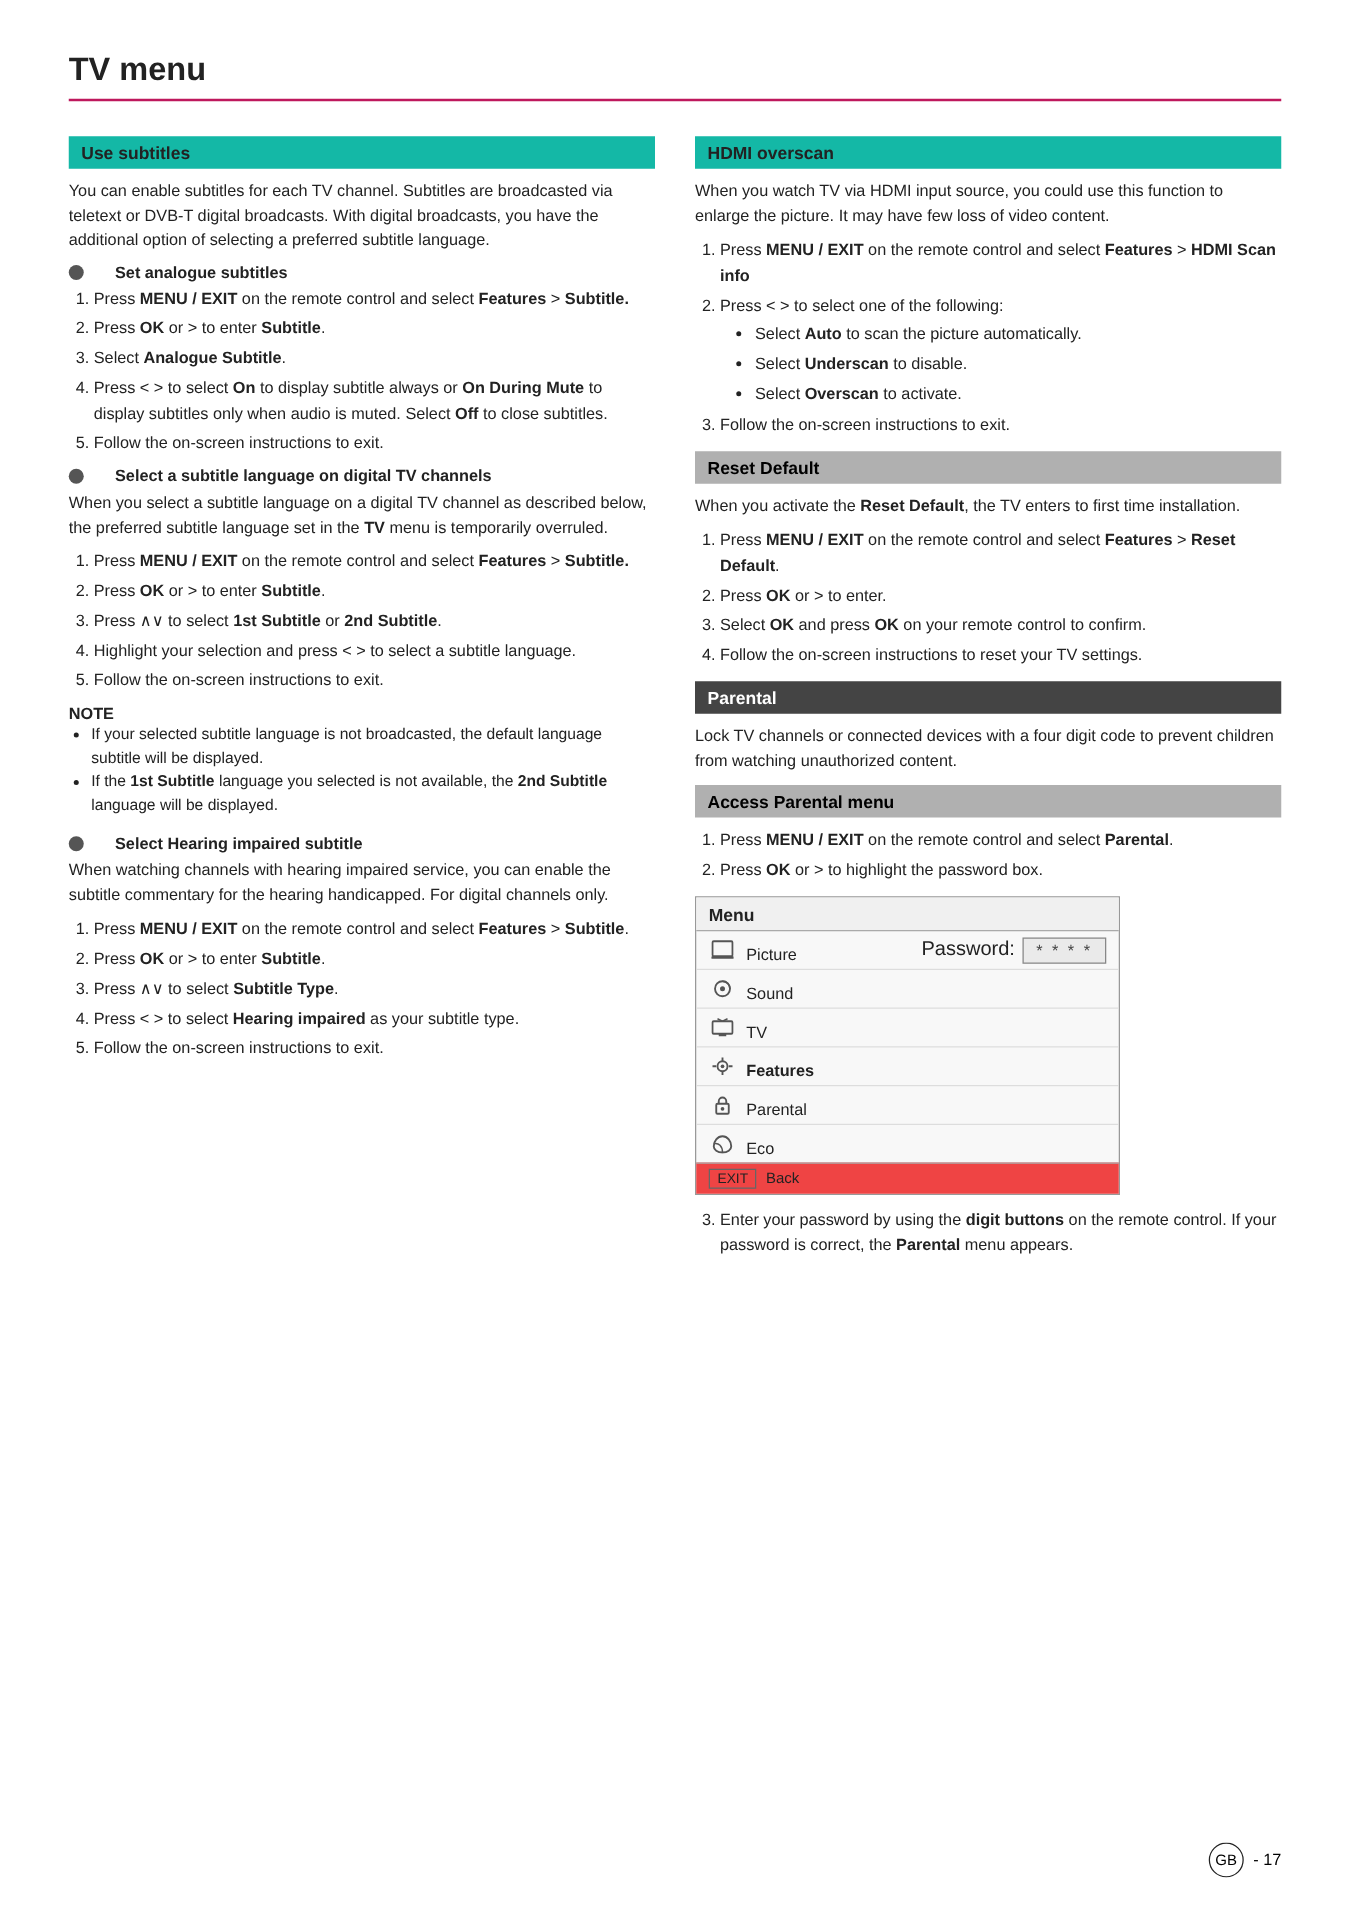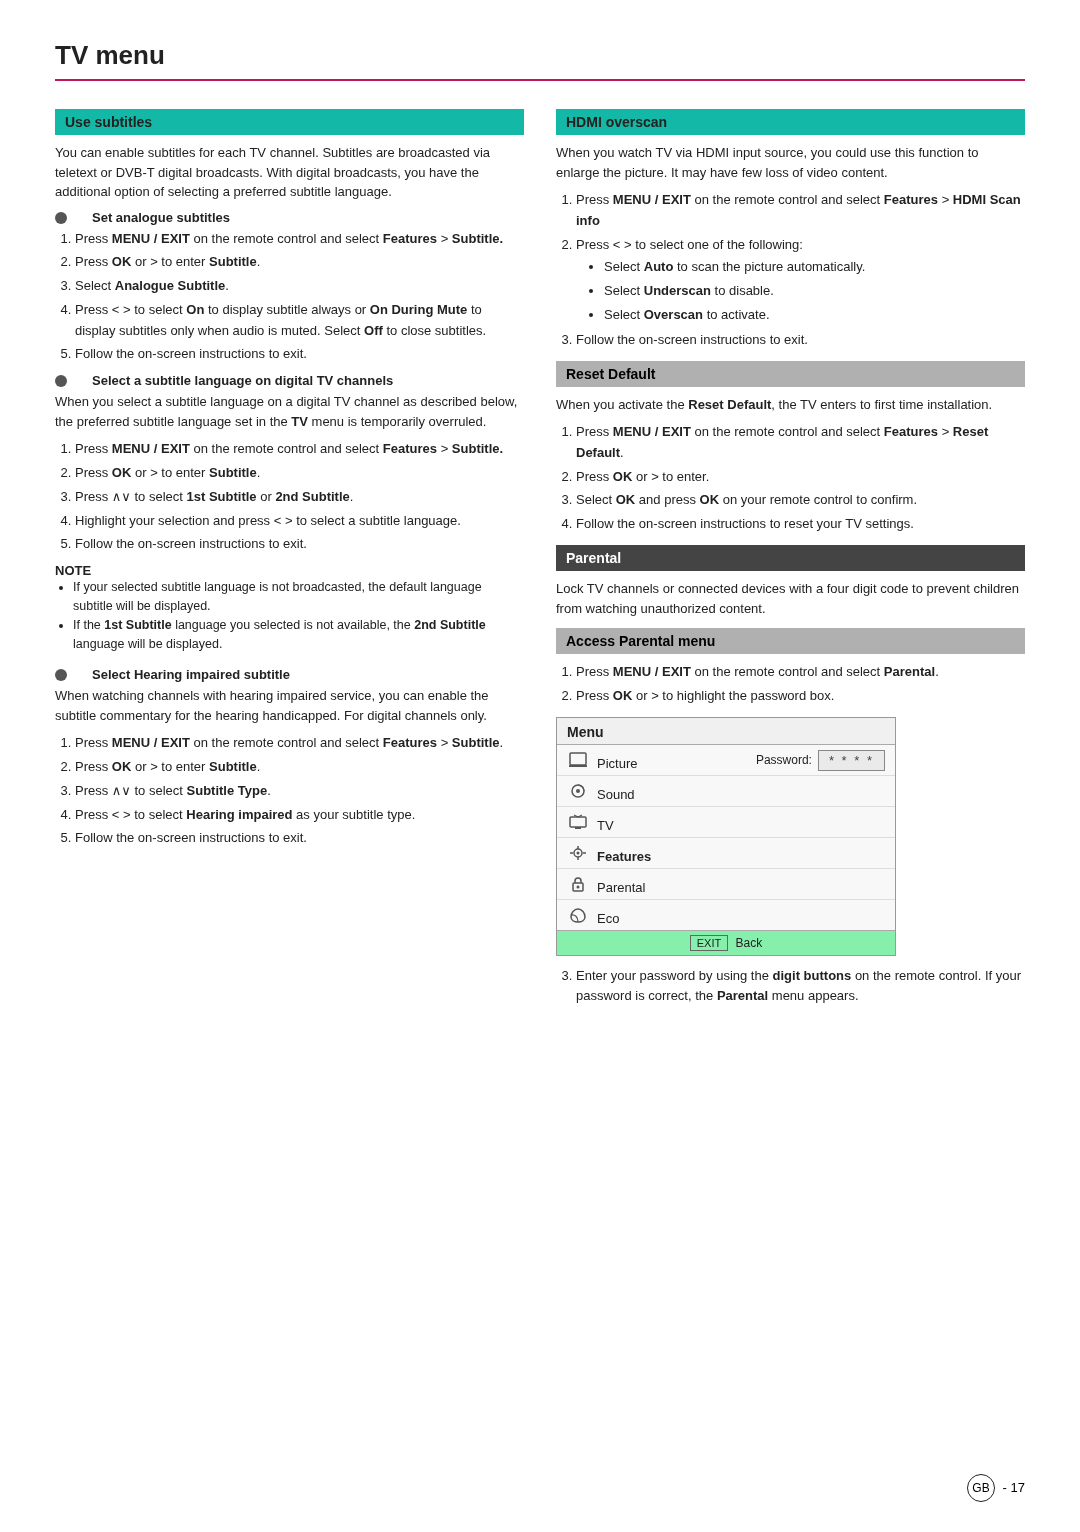--- a/index.html
+++ b/index.html
@@ -133,36 +133,35 @@
       flex-shrink: 0;
     }
     .password-row {
       display: flex;
       align-items: center;
       margin-left: auto;
       font-size: 12px;
     }
     .password-label {
       margin-right: 6px;
-      font-size: 12px;
+      font-size: 16px;
     }
     .password-box {
       border: 1px solid #888;
       background: #eaeaea;
       padding: 2px 10px;
       font-size: 13px;
       letter-spacing: 2px;
       color: #444;
     }
     .menu-footer {
       padding: 4px 10px;
       font-size: 12px;
       border-top: 1px solid #aaa;
-      background: #86efac;
-      text-align: center;
+      background: #ef4444;
     }
     .exit-btn {
       display: inline-block;
       border: 1px solid #666;
       padding: 1px 6px;
       font-size: 11px;
       margin-right: 4px;
     }
     .page-num {
       position: fixed;

